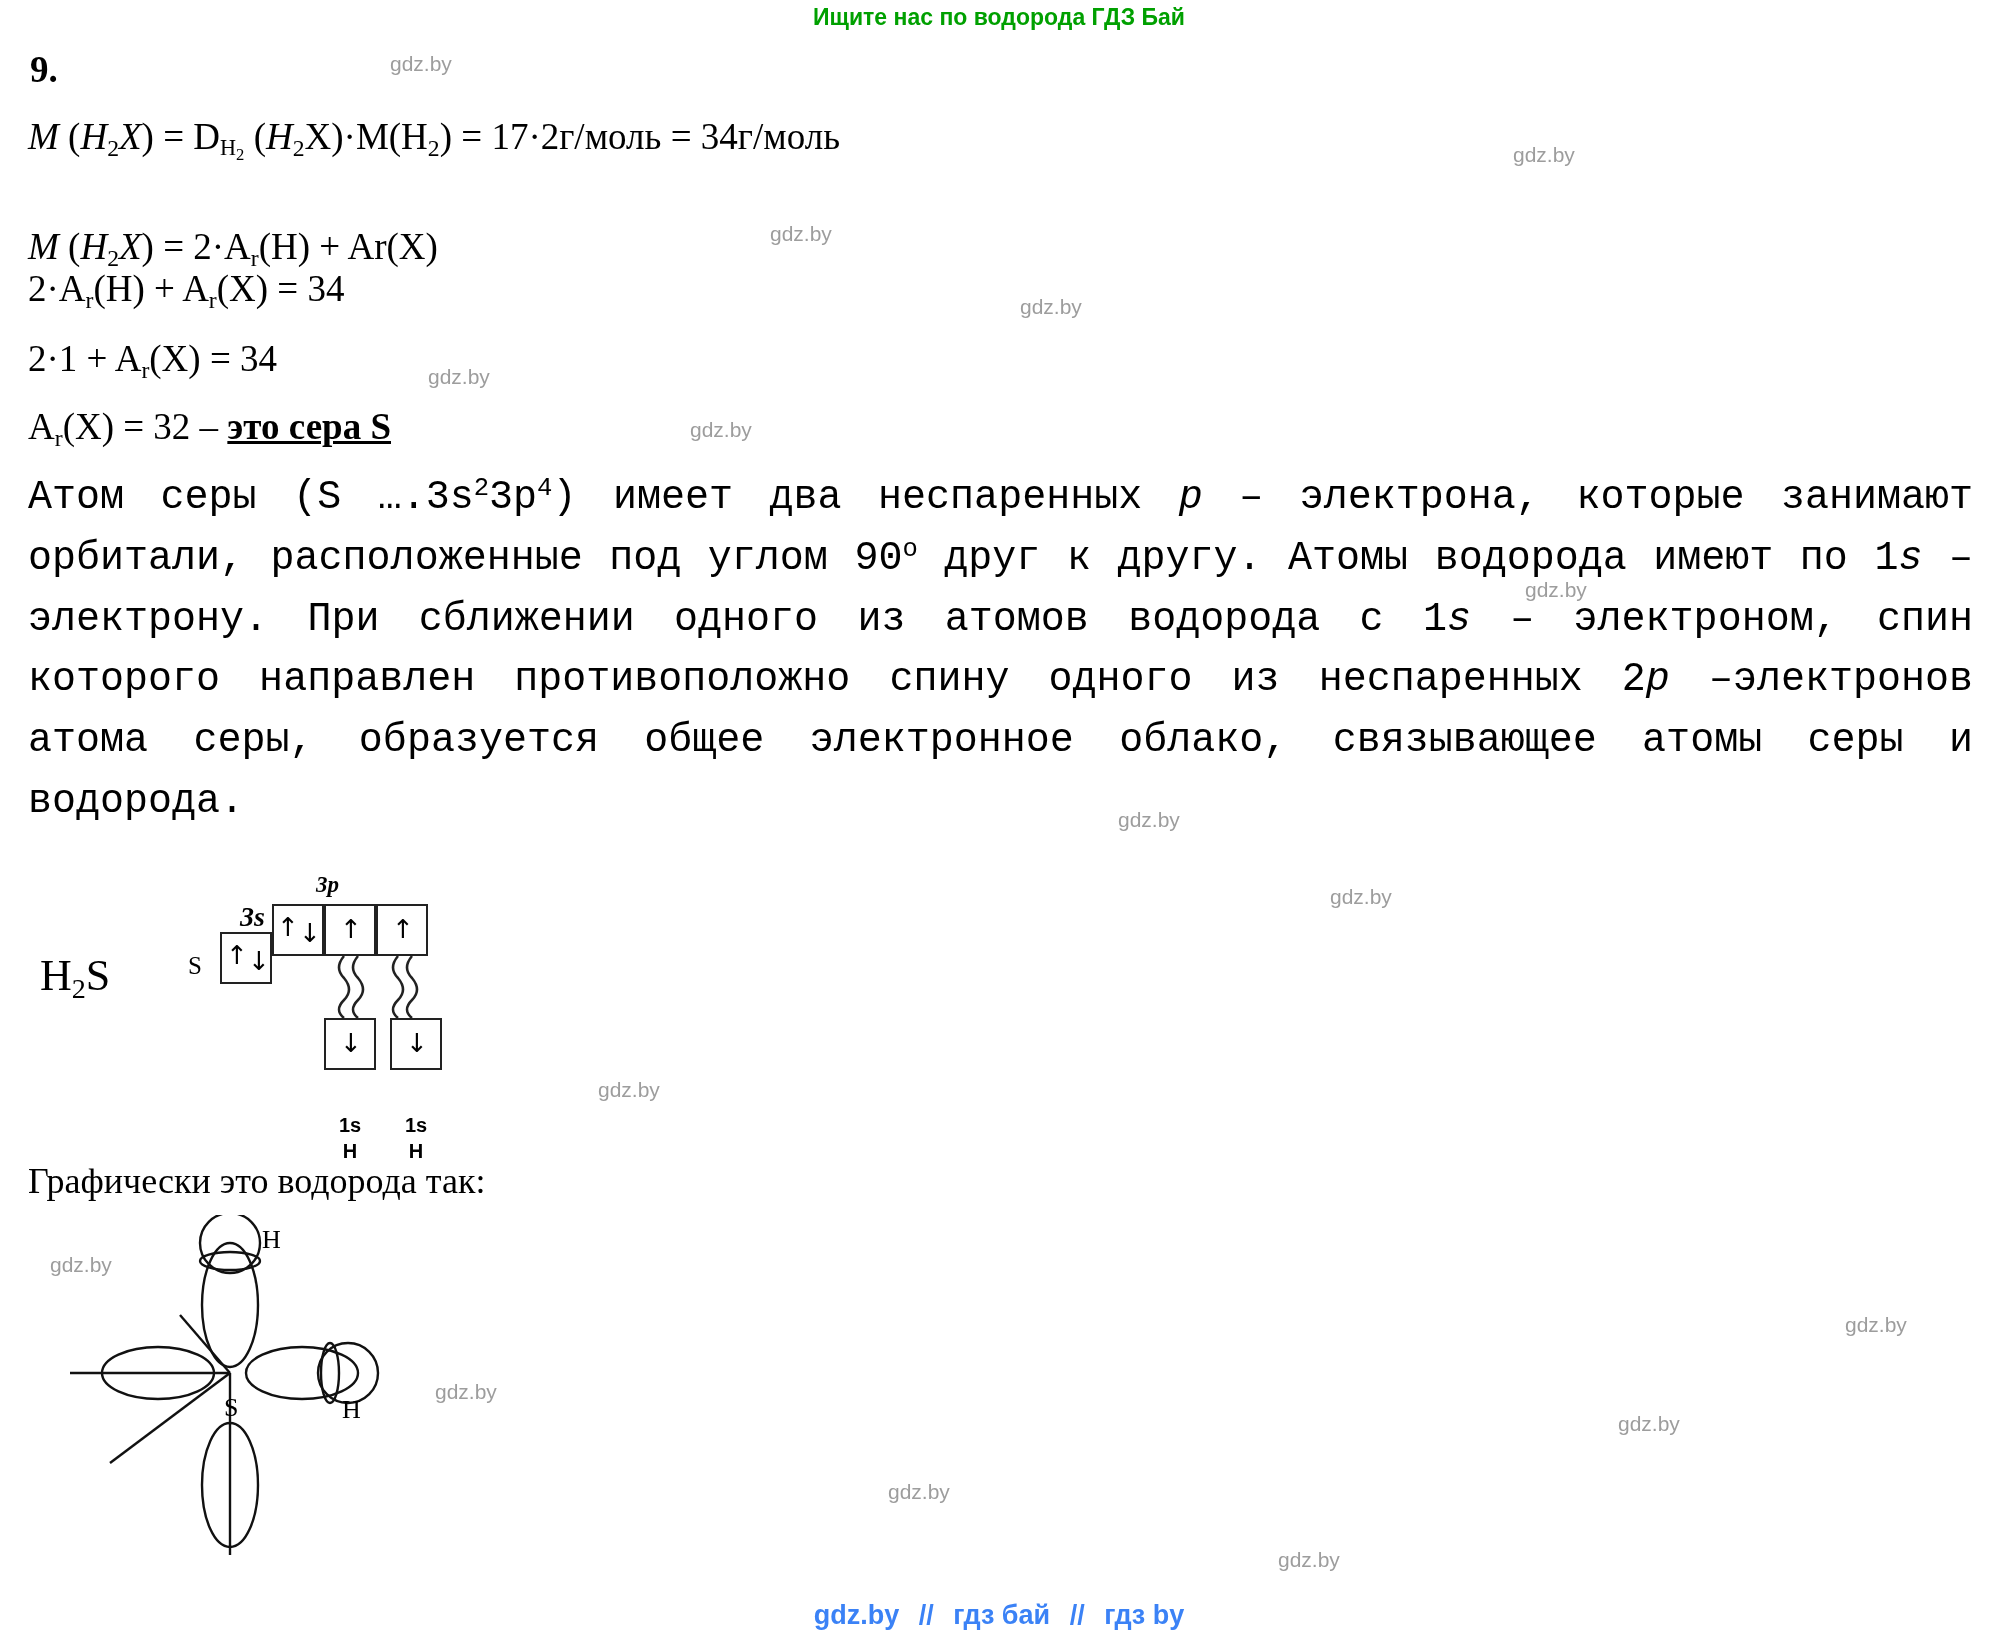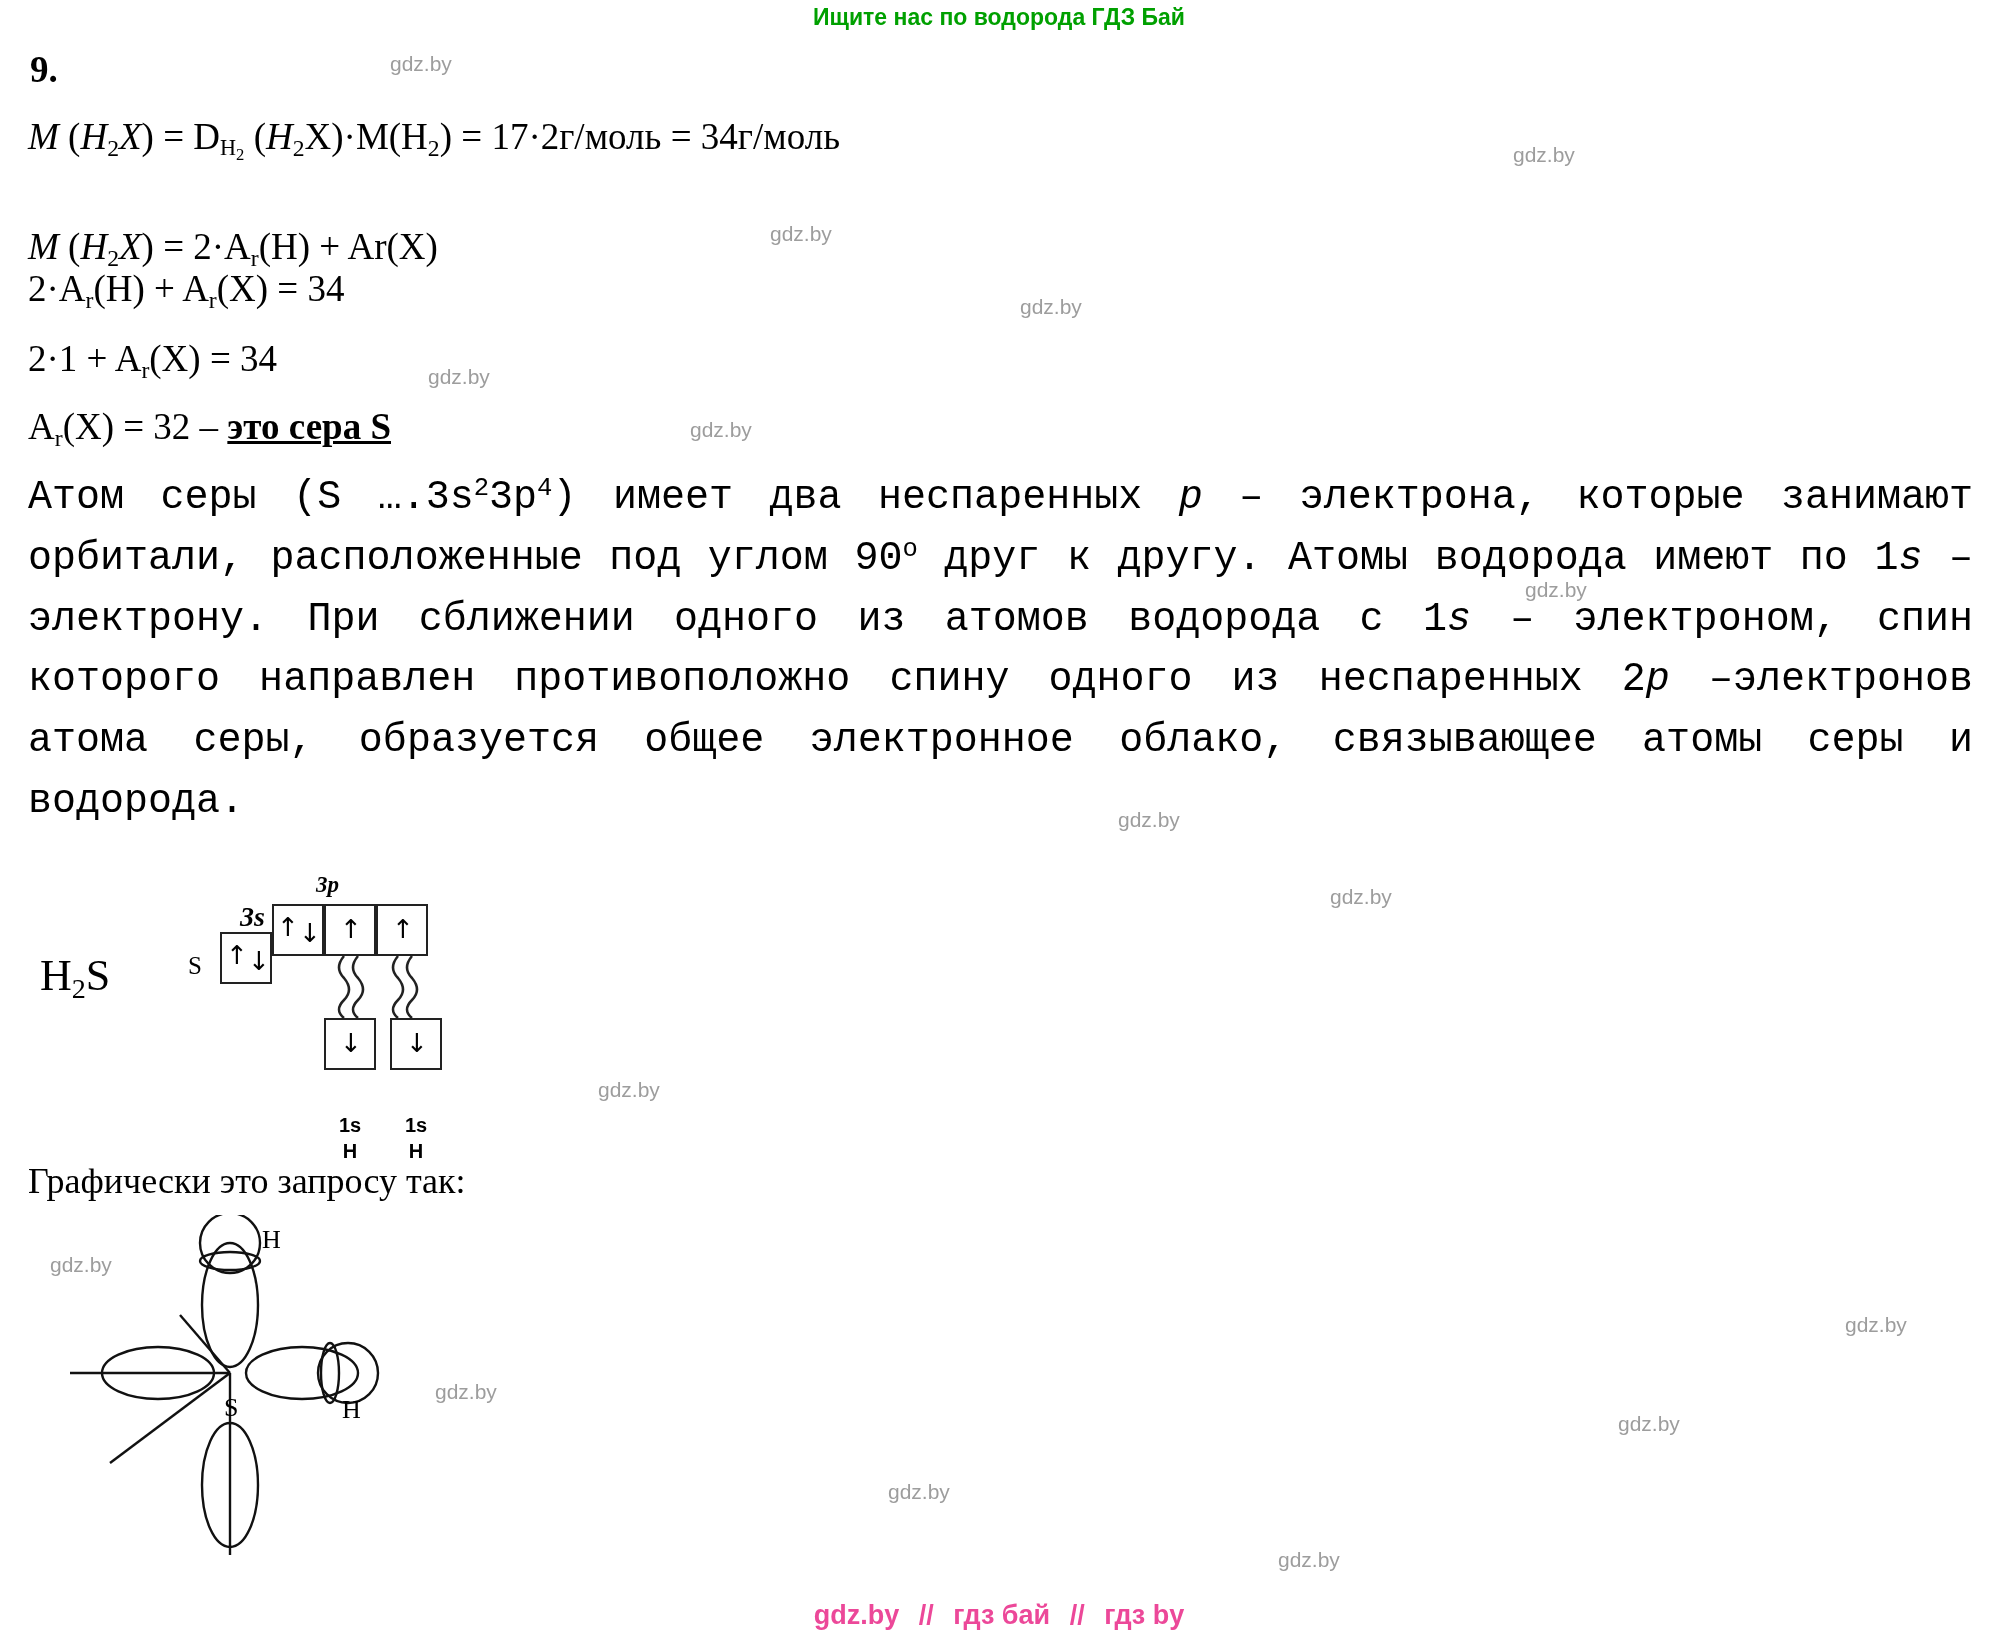--- a/index.html
+++ b/index.html
@@ -35,21 +35,21 @@
   
   .bottom-banner {
     position: absolute;
     bottom: 10px;
     left: 0;
     width: 1998px;
     text-align: center;
     font-family: "Liberation Sans", sans-serif;
     font-size: 27px;
     font-weight: bold;
-    color: #ec4899;
+    color: #3b82f6;
   }
   .bottom-banner span { margin: 0 6px; }
 
   
   .wm {
     position: absolute;
     font-family: "Liberation Sans", sans-serif;
     font-size: 21px;
     color: #8c8c8c;
     white-space: nowrap;
@@ -244,21 +244,21 @@
       <path d="M358,88 q-10,12 0,22 q10,12 0,22 q-10,10 0,18" stroke="#222" stroke-width="2.5" fill="none"></path>
       <path d="M372,88 q-10,12 0,22 q10,12 0,22 q-10,10 0,18" stroke="#222" stroke-width="2.5" fill="none"></path>
     </svg>
 
     <div class="sublbl" style="left:285px; top:206px;">1s</div>
     <div class="sublbl" style="left:351px; top:206px;">1s</div>
     <div class="sublbl" style="left:285px; top:232px;">H</div>
     <div class="sublbl" style="left:351px; top:232px;">H</div>
   </div>
 
-  <div class="graph-label">Графически это запросу так:</div>
+  <div class="graph-label">Графически это водорода так:</div>
 
   <div class="orb-picture">
     <svg width="460" height="400">
       <g stroke="#111" stroke-width="2.4" fill="none">
 
         <ellipse cx="200" cy="90" rx="28" ry="62"></ellipse>
         <ellipse cx="200" cy="270" rx="28" ry="62"></ellipse>
 
         <ellipse cx="128" cy="158" rx="56" ry="26"></ellipse>
         <ellipse cx="272" cy="158" rx="56" ry="26"></ellipse>

